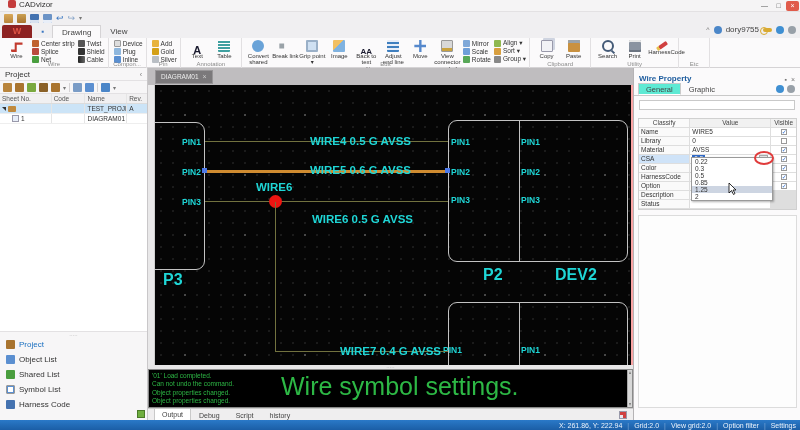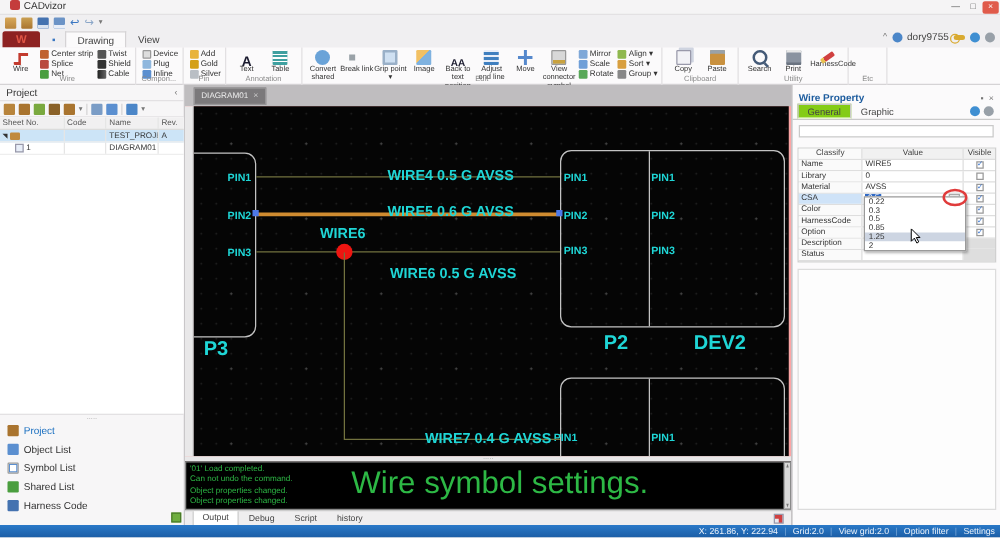--- a/index.html
+++ b/index.html
@@ -123,21 +123,21 @@
   .ctabs{position:absolute;left:0;top:340px;width:485px;height:13px;background:#efeeef;border-top:1px solid #ccc;display:flex;align-items:flex-start;padding-left:6px;font-size:7px}
   .ctab{padding:0 7px;height:12px;line-height:11px;color:#444;border:1px solid transparent}
   .ctab.sel{background:#fff;border:1px solid #c9c9c9;border-top:none}
   .ctabicon{position:absolute;right:6px;top:2px;width:8px;height:8px;background:#e8e8ee;border:1px solid #99a;box-shadow:inset -3px 3px 0 #d04040}
   
   .rightpanel{position:absolute;left:633px;top:68px;width:167px;height:352px;background:#fbfafb;border-left:1px solid #b5b3b5}
   .pp-title{height:15px;display:flex;align-items:flex-end;padding:0 5px;font-size:8px;font-weight:bold;color:#1d5c9e}
   .pp-titleicons{margin-left:auto;display:flex;gap:4px;color:#777;font-size:7px;font-weight:normal}
   .pp-tabs{height:13px;display:flex;align-items:flex-end;padding-left:4px;border-bottom:1px solid #c9c9c9;position:relative}
   .pptab{padding:0 7px;height:12px;line-height:12px;font-size:7.5px;color:#444;border:1px solid transparent}
-  .pptab.sel{background:#84cc16;border:1px solid #c9c9c9;border-bottom:1px solid #fff}
+  .pptab.sel{background:#5eead4;border:1px solid #c9c9c9;border-bottom:1px solid #fff}
   .pp-tabicons{position:absolute;right:5px;top:2px;display:flex;gap:3px}
   .ppfilter{height:10px;margin:4px 5px 0 5px;background:#fff;border:1px solid #c9c9c9}
   .pgrid{position:absolute;left:4px;top:50px;width:159px;font-size:6.5px;border:1px solid #d0d0d0;background:#fff}
   .prow{display:flex;height:9px;line-height:8px;border-bottom:1px solid #dedede}
   .prow.head{background:#f1f1f1;color:#444;text-align:center}
   .prow.head .pc{justify-content:center}
   .pc{display:flex;align-items:center;padding:0 2px;border-right:1px solid #dedede;overflow:hidden;white-space:nowrap}
   .pc.c1{width:52px;background:#fafafa}.pc.c2{width:82px}.pc.c3{width:25px;justify-content:center;border-right:none}
   .prow.sel .c1{background:#cfe3f8}
   .pc .chk{width:6px;height:6px;border:1px solid #999;background:#fff;font-size:6px;line-height:5px;text-align:center;color:#2f6fd0}
@@ -428,26 +428,26 @@
   <div id="navlist">
       <div class="navitem active">
         <span class="nico n-project"></span>
         <span>Project</span>
       </div>
       <div class="navitem">
         <span class="nico n-object-list"></span>
         <span>Object List</span>
       </div>
       <div class="navitem">
+        <span class="nico n-shared-list"></span>
+        <span>Shared List</span>
+      </div>
+      <div class="navitem">
         <span class="nico n-symbol-list"></span>
         <span>Symbol List</span>
-      </div>
-      <div class="navitem">
-        <span class="nico n-shared-list"></span>
-        <span>Shared List</span>
       </div>
       <div class="navitem">
         <span class="nico n-harness-code"></span>
         <span>Harness Code</span>
       </div>
     </div>
   <span class="lp-badge"></span>
 </div>
 
 <div class="center">

